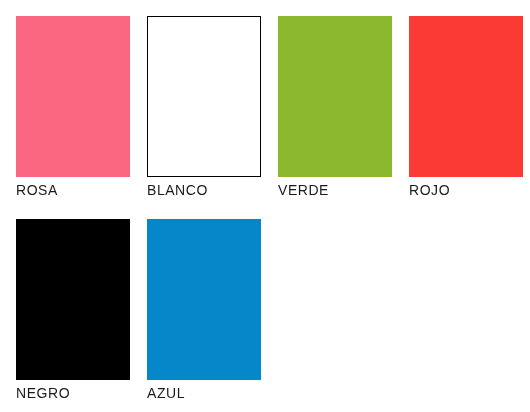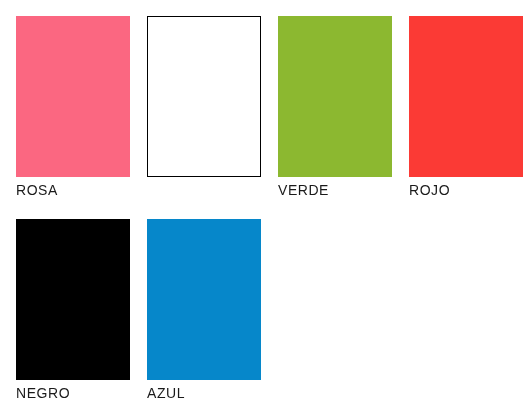--- a/index.html
+++ b/index.html
@@ -74,20 +74,21 @@
 <body>
 
 <div id="palette-board">
   <div class="swatch-grid">
       <div class="swatch-cell">
         <div class="swatch-chip" style="background: rgb(251, 103, 129);"></div>
         <span class="swatch-label">ROSA</span>
       </div>
       <div class="swatch-cell">
         <div class="swatch-chip bordered" style="background: rgb(255, 255, 255); border-color: rgb(0, 0, 0);"></div>
+        <span class="swatch-label">BLANCO</span>
       </div>
       <div class="swatch-cell">
         <div class="swatch-chip" style="background: rgb(140, 184, 48);"></div>
         <span class="swatch-label">VERDE</span>
       </div>
       <div class="swatch-cell">
         <div class="swatch-chip" style="background: rgb(251, 58, 53);"></div>
         <span class="swatch-label">ROJO</span>
       </div>
       <div class="swatch-cell">

